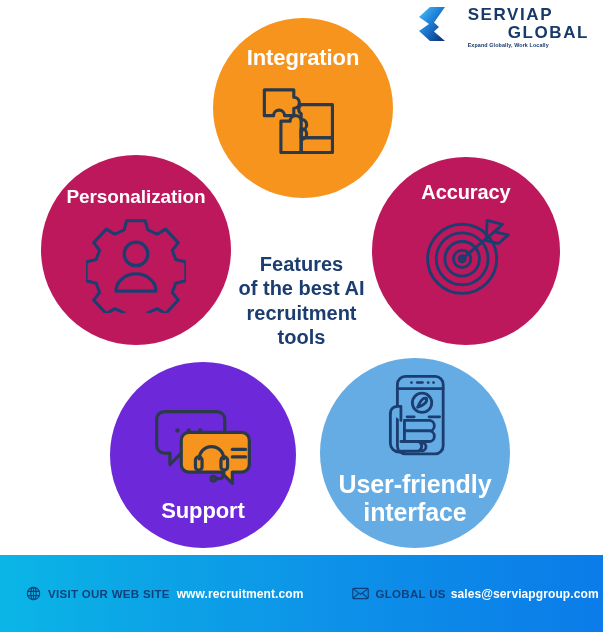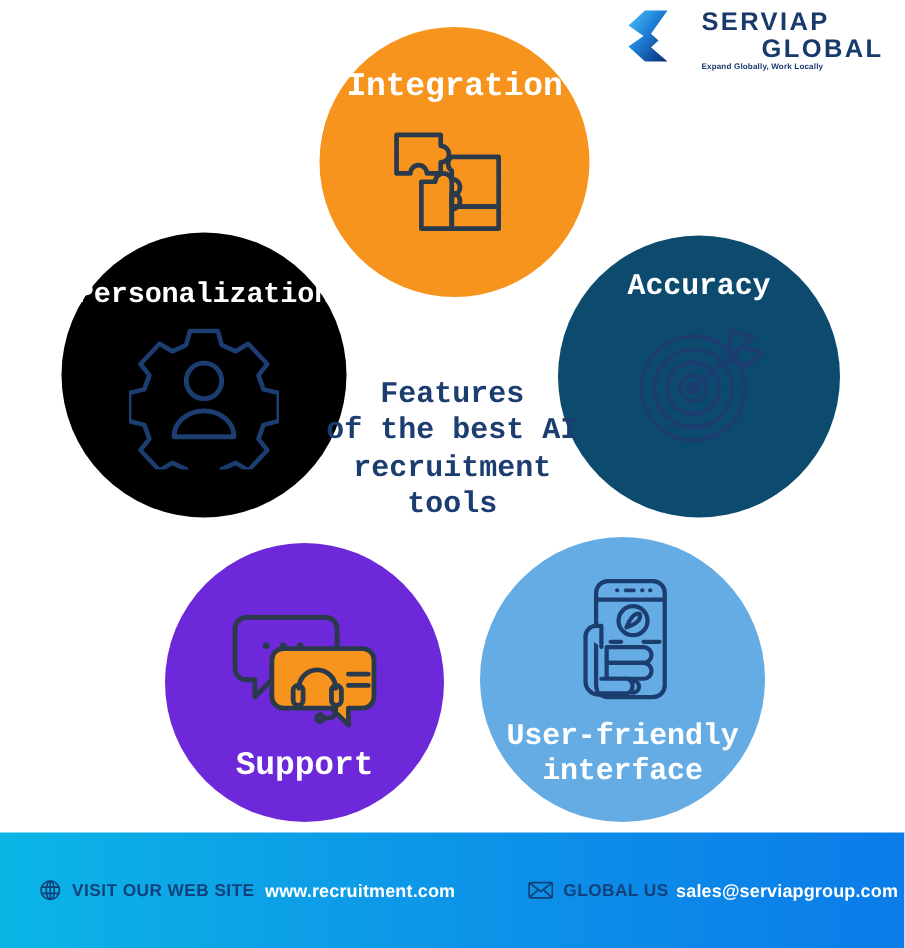--- a/index.html
+++ b/index.html
@@ -32,21 +32,21 @@
   #logo .wordmark .tag {
     margin-top:2px;
     font-size:5.4px;
     font-weight:bold;
     letter-spacing:0.1px;
     color:#173A6B;
     white-space:nowrap;
   }
 
   
-  #diagram { position:absolute; left:0; top:0; width:603px; height:570px;font-family:Liberation Mono, monospace; }
+  #diagram { position:absolute; left:0; top:0; width:603px; height:570px; }
 
   .bubble {
     position:absolute;
     border-radius:50%;
     display:flex;
     flex-direction:column;
     align-items:center;
   }
   .bubble .label {
     color:#ffffff;
@@ -63,30 +63,30 @@
     left:213px; top:18px; width:180px; height:180px;
     background:#F6941E;
     justify-content:flex-start;
     z-index:4;
   }
   #bubble-integration .label { font-size:22px; margin-top:28px; }
   #bubble-integration .glyph { margin-top:6px; }
 
   #bubble-accuracy {
     left:372px; top:157px; width:188px; height:188px;
-    background:#0c4a6e;
+    background:#be185d;
     justify-content:flex-start;
     z-index:3;
   }
   #bubble-accuracy .label { font-size:20px; margin-top:24px; }
   #bubble-accuracy .glyph { margin-top:4px; }
 
   #bubble-personalization {
     left:41px; top:155px; width:190px; height:190px;
-    background:#000000;
+    background:#be185d;
     justify-content:flex-start;
     z-index:3;
   }
   #bubble-personalization .label { font-size:19px; margin-top:31px; }
   #bubble-personalization .glyph { margin-top:6px; }
 
   #bubble-support {
     left:110px; top:362px; width:186px; height:186px;
     background:#6d28d9;
     justify-content:flex-end;
@@ -95,21 +95,21 @@
   #bubble-support .glyph { margin-bottom:4px; }
   #bubble-support .label { font-size:22px; margin-bottom:24px; }
 
   #bubble-ui {
     left:320px; top:358px; width:190px; height:190px;
     background:#65ACE4;
     justify-content:flex-end;
     z-index:2;
   }
   #bubble-ui .glyph { margin-bottom:2px; }
-  #bubble-ui .label { font-size:20px; margin-bottom:22px; }
+  #bubble-ui .label { font-size:25px; margin-bottom:22px; }
 
   
   #center-text {
     position:absolute;
     left:50%; top:301px;
     transform:translate(-50%,-50%);
     width:210px;
     text-align:center;
     color:#1C3D70;
     font-size:20px;

